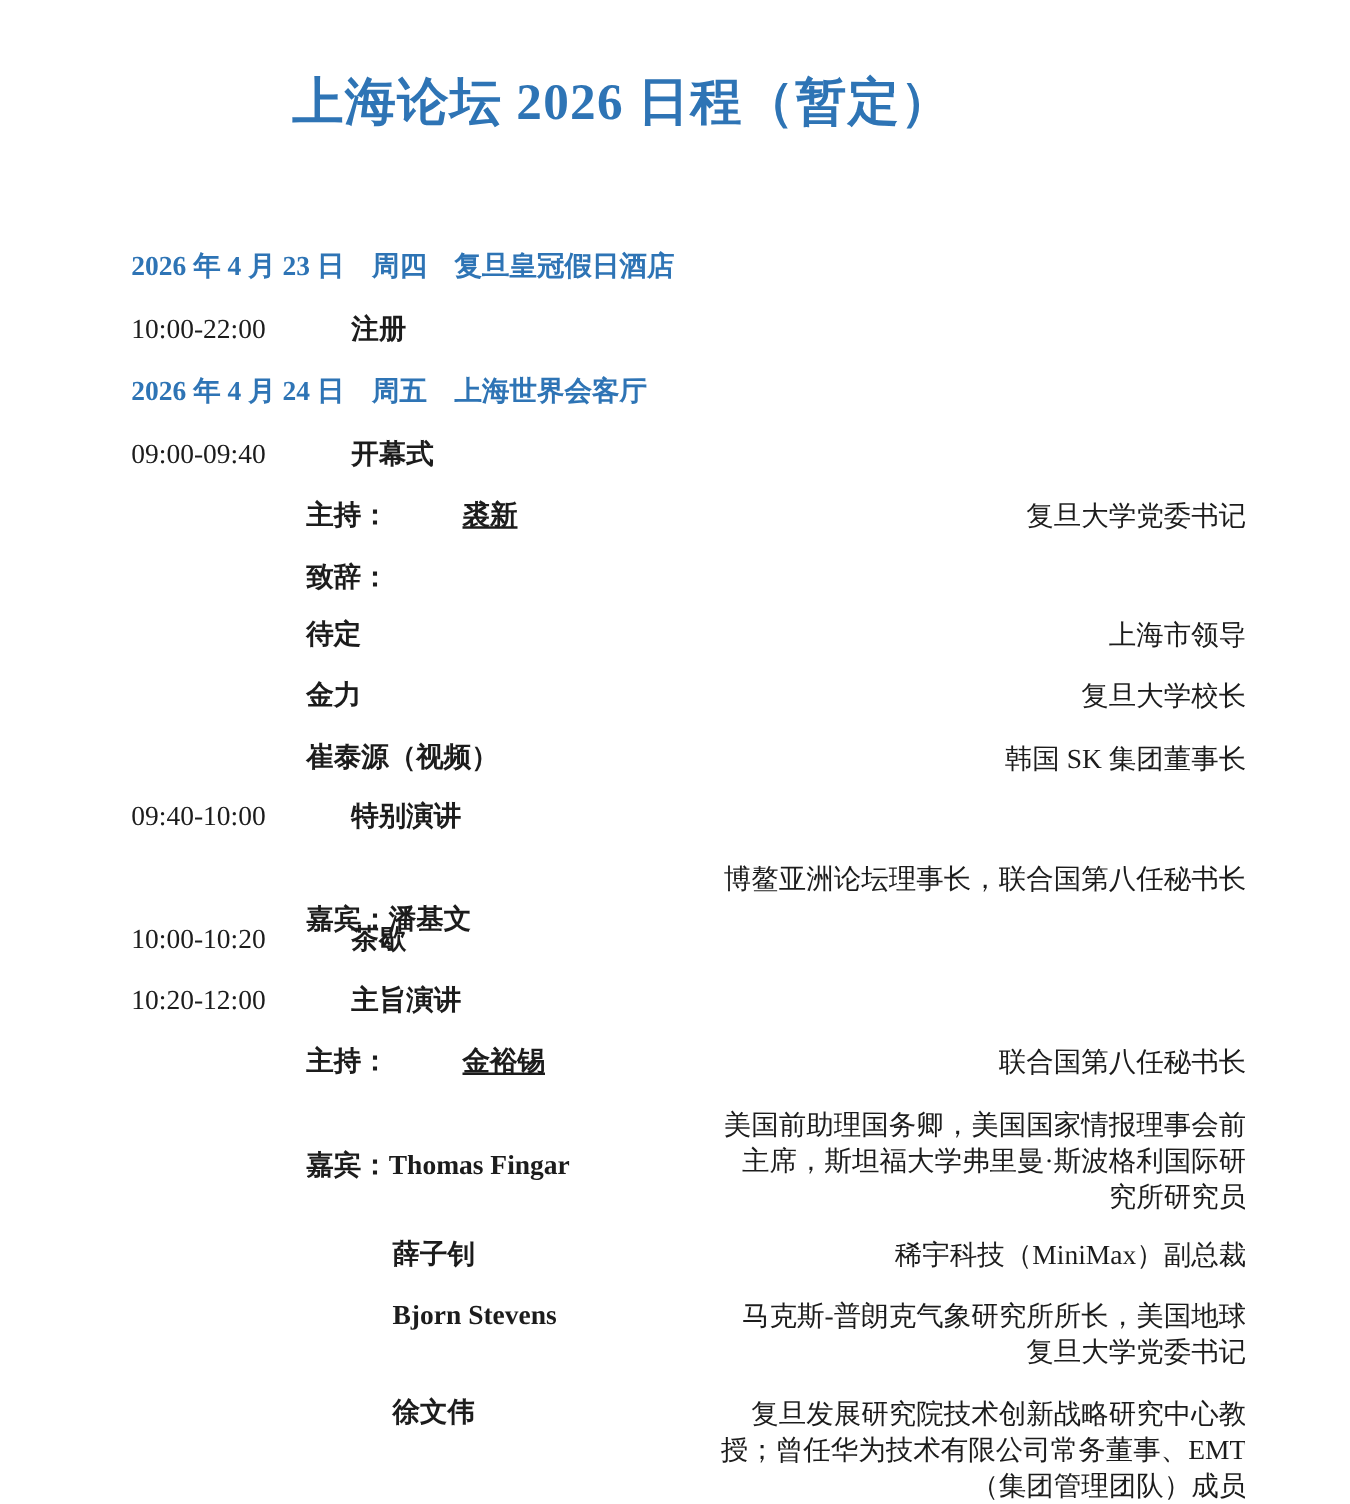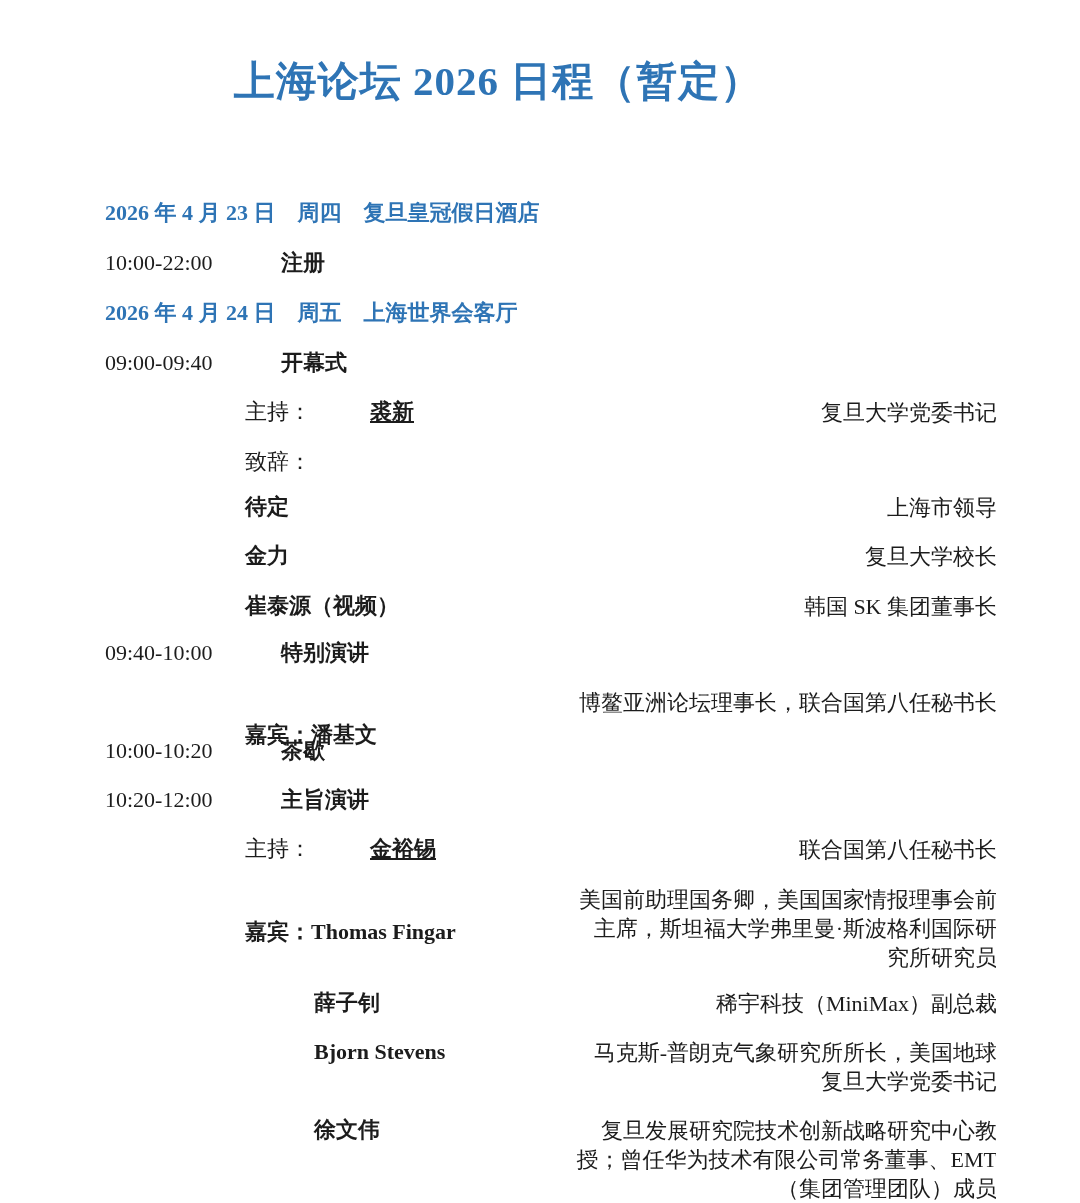--- a/index.html
+++ b/index.html
@@ -49,21 +49,21 @@
   }
   .slot {
     position: absolute;
     left: 245px;
     font-weight: 700;
     margin-left: 36px;
   }
   .label {
     position: absolute;
     left: 245px;
-    font-weight: 400;
+    font-weight: 700;
   }
   .host-name {
     position: absolute;
     left: 370px;
     font-weight: 700;
     text-decoration: underline;
   }
   .speaker-l1 {
     position: absolute;
     left: 245px;

